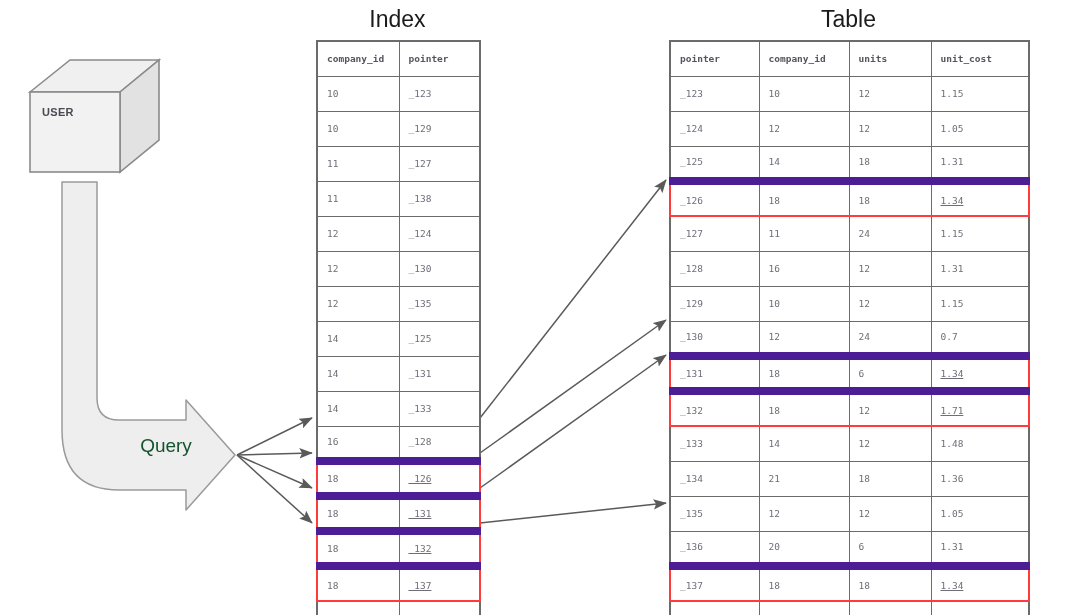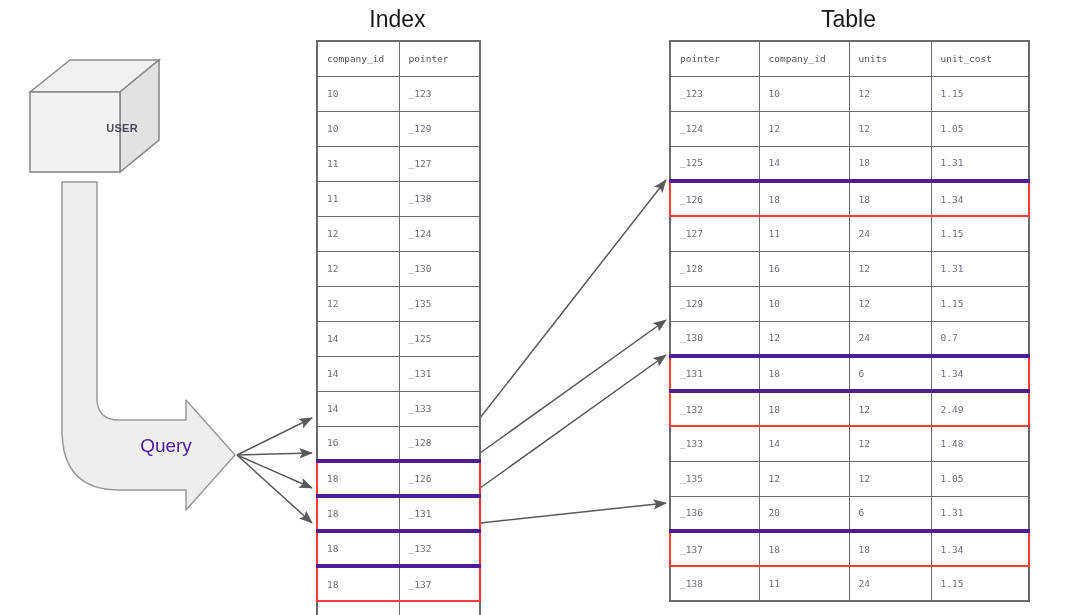--- a/index.html
+++ b/index.html
@@ -56,28 +56,29 @@
     color: #6e6e78;
     height: 35px;
     box-sizing: border-box;
     padding: 0 0 0 9px;
     vertical-align: middle;
     white-space: nowrap;
     background: #ffffff;
   }
   .dbtable td.hdr {
     color: #55555f;
+    font-weight: bold;
   }
   .dbtable tr.hl td {
-    border-top: 4px solid #4c1d95;
+    border-top: 8px solid #4c1d95;
     border-bottom: 2px solid #ff3b3b;
     position: relative;
   }
   .dbtable tr.hl td:first-child { border-left: 2px solid #ff3b3b; }
-  .dbtable tr.hl td:last-child  { border-right: 2px solid #ff3b3b; }
+  .dbtable tr.hl td:last-child  { border-right: 2px solid #ff3b3b; text-decoration: underline; }
 
   #index-table { left: 316px; top: 40px; width: 163px; }
   #index-table col.c0 { width: 82px; }
   #index-table col.c1 { width: 81px; }
 
   #data-table { left: 669px; top: 40px; width: 359px; }
   #data-table col.d0 { width: 89px; }
   #data-table col.d1 { width: 90px; }
   #data-table col.d2 { width: 82px; }
   #data-table col.d3 { width: 98px; }
@@ -86,40 +87,40 @@
   #user-cube {
     position: absolute;
     left: 28px;
     top: 36px;
     width: 150px;
     height: 145px;
   }
   #user-label {
     position: absolute;
     left: 42px;
-    top: 122px;
+    top: 106px;
     width: 96px;
-    text-align: right;
+    text-align: left;
     font-family: "Liberation Sans", sans-serif;
     font-size: 11px;
     font-weight: bold;
     color: #4a4a52;
     letter-spacing: 0.3px;
   }
 
   
   #query-label {
     position: absolute;
     left: 118px;
     top: 435px;
     width: 96px;
     text-align: center;
     font-family: "Liberation Sans", sans-serif;
     font-size: 19px;
-    color: #4c1d95;
+    color: #14532d;
   }
 </style>
 </head>
 <body>
 
 <div id="canvas">
 
   <div id="user-cube">
     <svg width="150" height="145" viewBox="0 0 150 145">
 
@@ -313,27 +314,33 @@
         <tr class="hl">
           <td>_131</td>
           <td>18</td>
           <td>6</td>
           <td>1.34</td>
         </tr>
         <tr class="hl">
           <td>_132</td>
           <td>18</td>
           <td>12</td>
-          <td>2.49</td>
+          <td>1.71</td>
         </tr>
         <tr>
           <td>_133</td>
           <td>14</td>
           <td>12</td>
           <td>1.48</td>
+        </tr>
+        <tr>
+          <td>_134</td>
+          <td>21</td>
+          <td>18</td>
+          <td>1.36</td>
         </tr>
         <tr>
           <td>_135</td>
           <td>12</td>
           <td>12</td>
           <td>1.05</td>
         </tr>
         <tr>
           <td>_136</td>
           <td>20</td>

